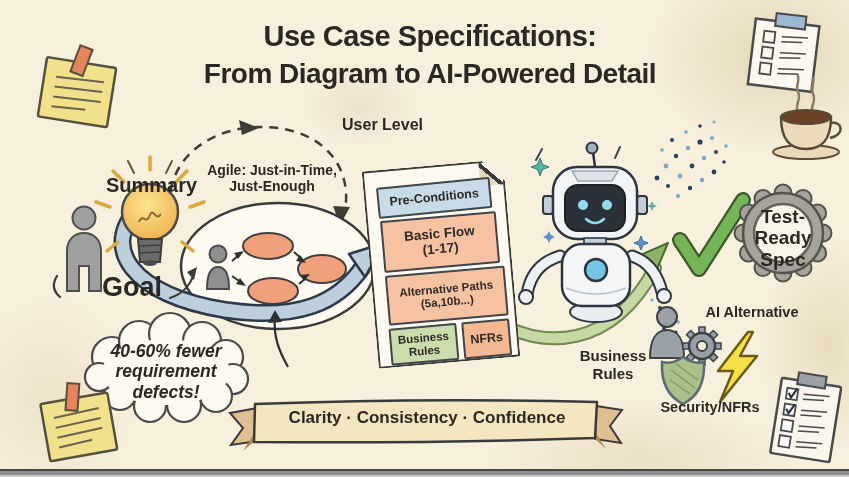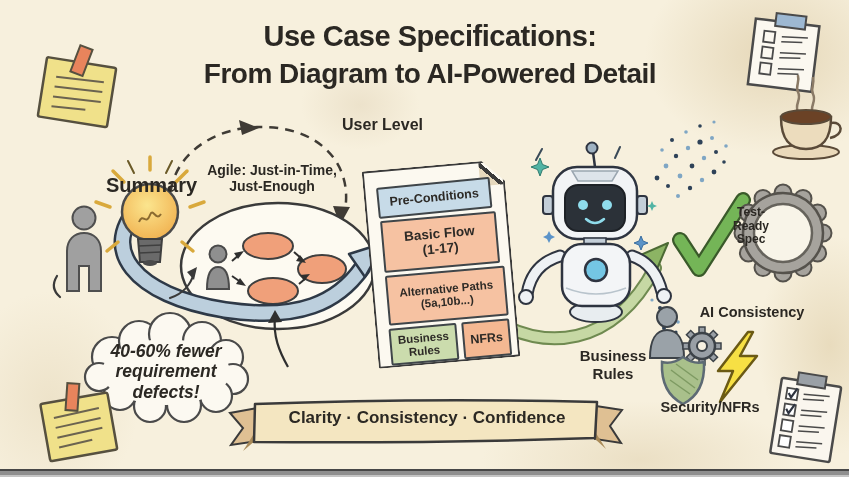--- a/index.html
+++ b/index.html
@@ -15,21 +15,21 @@
   .lbl{position:absolute;z-index:5;font-weight:bold;color:#2b2823;
        white-space:pre-line;text-align:center;line-height:1.17;}
   .title1{left:0;top:20px;width:860px;font-size:29px;letter-spacing:-.5px;}
   .title2{left:0;top:58px;width:860px;font-size:28px;letter-spacing:-.5px;}
   .summary{left:104px;top:128px;width:95px;font-size:20px;margin-top:46px;}
   .userlevel{left:330px;top:116px;width:105px;font-size:16px;}
   .agile{left:188px;top:162px;width:168px;font-size:14px;text-align:center;}
   .goal{left:86px;top:272px;width:92px;font-size:27px;}
   .subfn{left:228px;top:332px;width:112px;font-size:15.5px;}
   .defects{left:100px;top:341px;width:132px;font-size:17.5px;font-style:italic;}
-  .badgetxt{left:719px;top:206px;width:64px;font-size:12px;line-height:1.13;}
+  .badgetxt{left:751px;top:206px;width:64px;font-size:19px;line-height:1.13;}
   .aiauto{left:696px;top:304px;width:112px;font-size:14.5px;white-space:nowrap;}
   .bizrules{left:576px;top:347px;width:74px;font-size:15px;}
   .security{left:648px;top:399px;width:124px;font-size:14.5px;white-space:nowrap;}
   .bannertxt{left:258px;top:408px;width:338px;font-size:17px;z-index:6;}
   .doc{position:absolute;left:370px;top:165px;width:138px;height:194px;z-index:4;
        background:#fcf9f0;border:2.5px solid #3a3a3a;border-radius:2px;
        transform:rotate(-5deg);
        clip-path:polygon(0 0,calc(100% - 22px) 0,100% 22px,100% 100%,0 100%);}
   .docfold{position:absolute;top:0;right:0;width:23px;height:23px;
        background:linear-gradient(225deg,rgba(0,0,0,0) 0 46%,#3a3a3a 46% 58%,#e5d8bd 58% 100%);}
@@ -381,26 +381,27 @@
 Rules</div>
     <div class="docbox b5">NFRs</div>
   </div>
 
   <div class="lbl title1">Use Case Specifications:</div>
   <div class="lbl title2">From Diagram to AI-Powered Detail</div>
   <div class="lbl summary">Summary</div>
   <div class="lbl userlevel">User Level</div>
   <div class="lbl agile">Agile: Just-in-Time,
 Just-Enough</div>
+  <div class="lbl goal">Goal</div>
   <div class="lbl defects">40-60% fewer
 requirement
 defects!</div>
   <div class="lbl badgetxt">Test-
 Ready
 Spec</div>
-  <div class="lbl aiauto">AI Consistency</div>
+  <div class="lbl aiauto">AI Alternative</div>
   <div class="lbl bizrules">Business
 Rules</div>
   <div class="lbl bannertxt">Clarity · Consistency · Confidence</div>
   <div class="lbl security">Security/NFRs</div>
 
   <div class="botbar"></div>
 </div>
 
 </body></html>

